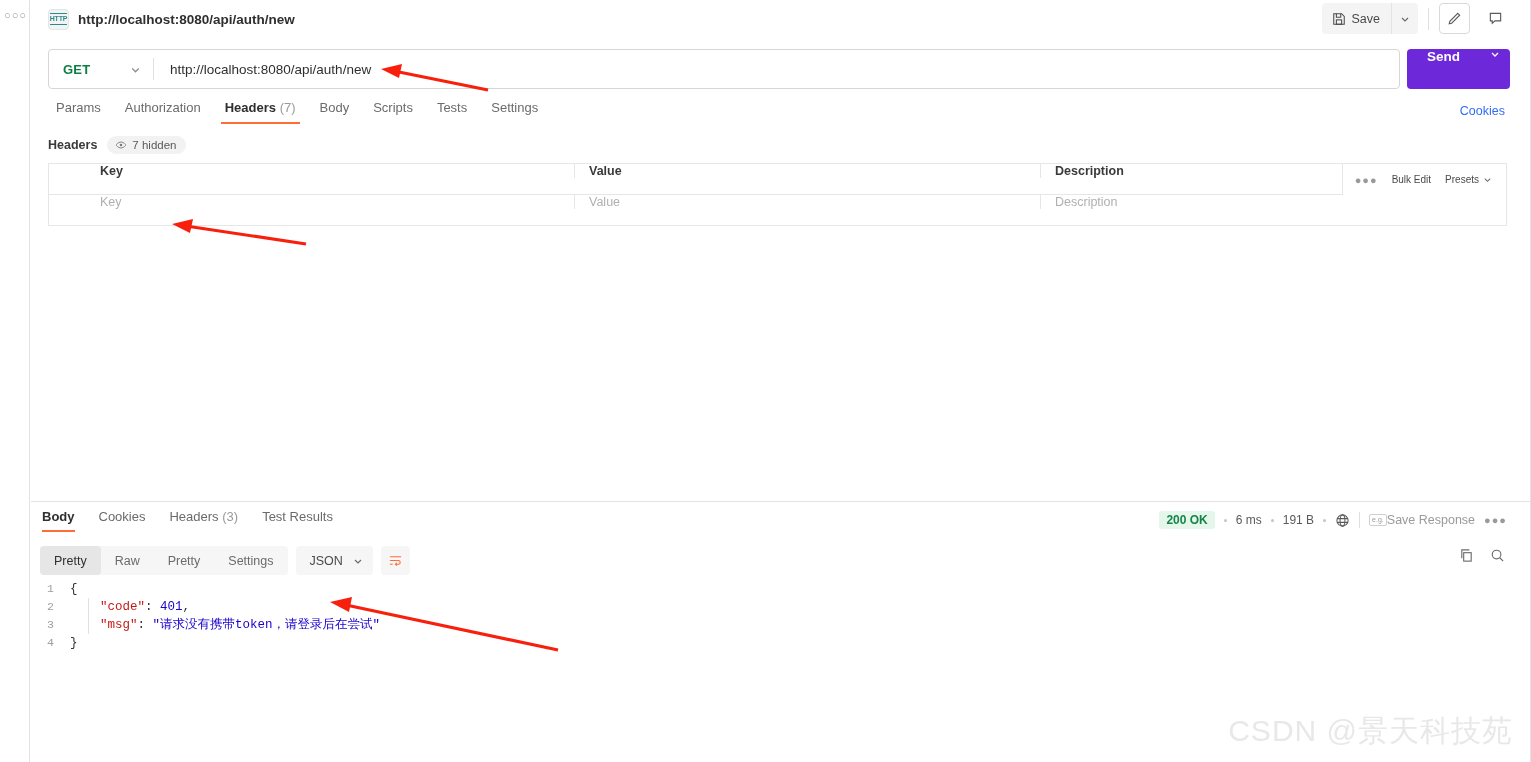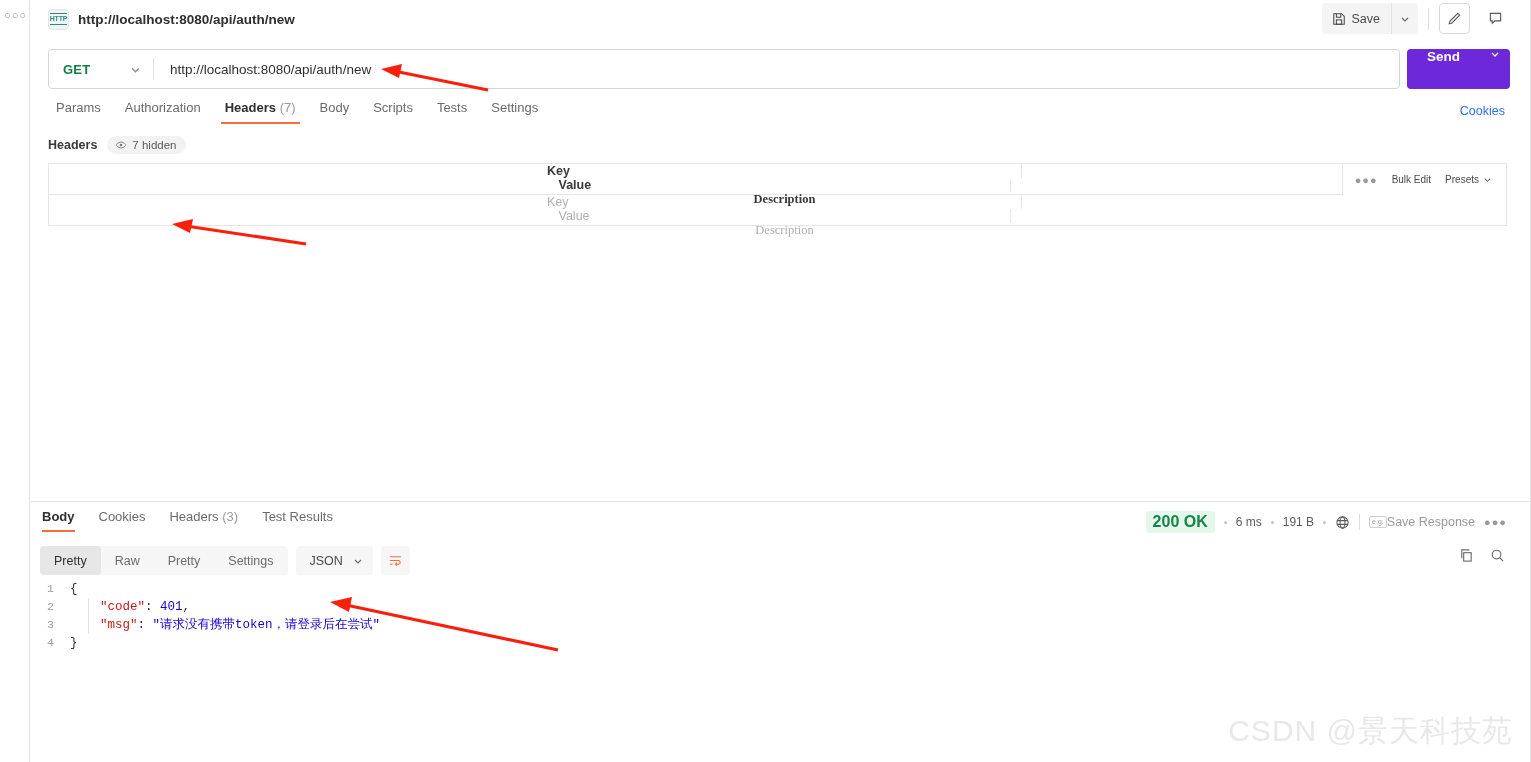--- a/index.html
+++ b/index.html
@@ -134,31 +134,31 @@
     display: flex; align-items: center; gap: 5px;
     background: #f2f2f2; border-radius: 11px; padding: 3px 10px 3px 8px;
     font-size: 11.5px; color: #5a5a5a; cursor: pointer;
   }
 
   
   .kv-table {
     position: absolute; left: 48px; top: 163px; width: 1459px;
     border: 1px solid #e6e6e6; border-bottom: none;
   }
-  .kv-row { display: flex; height: 31px; align-items: center; flex-direction: column; }
+  .kv-row { display: flex; height: 31px; align-items: flex-start; }
   .kv-row.head { background: #fff; border-bottom: 1px solid #e6e6e6; }
   .kv-row.body-row { border-bottom: 1px solid #e6e6e6; }
   .kv-check { width: 37px; border-right: 1px solid #e6e6e6; }
   .kv-cell {
     display: flex; align-items: center; padding-left: 14px;
     font-size: 12.5px; border-right: 1px solid #e6e6e6;
   }
   .kv-cell.key { width: 489px; }
   .kv-cell.value { width: 466px; }
-  .kv-cell.desc { flex: 1; border-right: none; font-family: Liberation Serif, serif; }
+  .kv-cell.desc { flex: 1; border-right: none; }
   .kv-row.head .kv-cell { color: #3a3a3a; font-weight: bold; }
   .kv-row.body-row .kv-cell { color: #b0b0b0; }
   .kv-head-actions {
     position: absolute; right: 0; top: 0; height: 31px;
     display: flex; align-items: center; gap: 14px; padding: 0 14px 0 12px;
     border-left: 1px solid #e6e6e6; background: #fff;
   }
   .kv-head-actions .dots { color: #9a9a9a; font-size: 11px; letter-spacing: 1px; }
   .kv-head-actions .act {
     font-size: 10px; color: #4a4a4a; cursor: pointer;
@@ -188,21 +188,21 @@
     height: 2px; background: #ff6c37;
   }
   .resp-tab .count { color: #9a9a9a; font-weight: normal; }
 
   .resp-meta {
     position: absolute; right: 24px; top: 511px;
     display: flex; align-items: center; gap: 9px; font-size: 12px; color: #5a5a5a;
   }
   .status-pill {
     background: #e4f7ea; color: #17844b; font-weight: 600;
-    padding: 2px 7px; border-radius: 3px; font-size: 16px;
+    padding: 2px 7px; border-radius: 3px; font-size: 12px;
   }
   .meta-dot { width: 3px; height: 3px; border-radius: 50%; background: #c4c4c4; }
   .save-resp {
     display: flex; align-items: center; color: #9a9a9a;
     font-size: 12.5px; cursor: pointer;
   }
   .eg-icon {
     border: 1px solid #cfcfcf; border-radius: 2px; font-size: 7px; color: #9a9a9a;
     padding: 1px 2px; line-height: 8px;
   }

